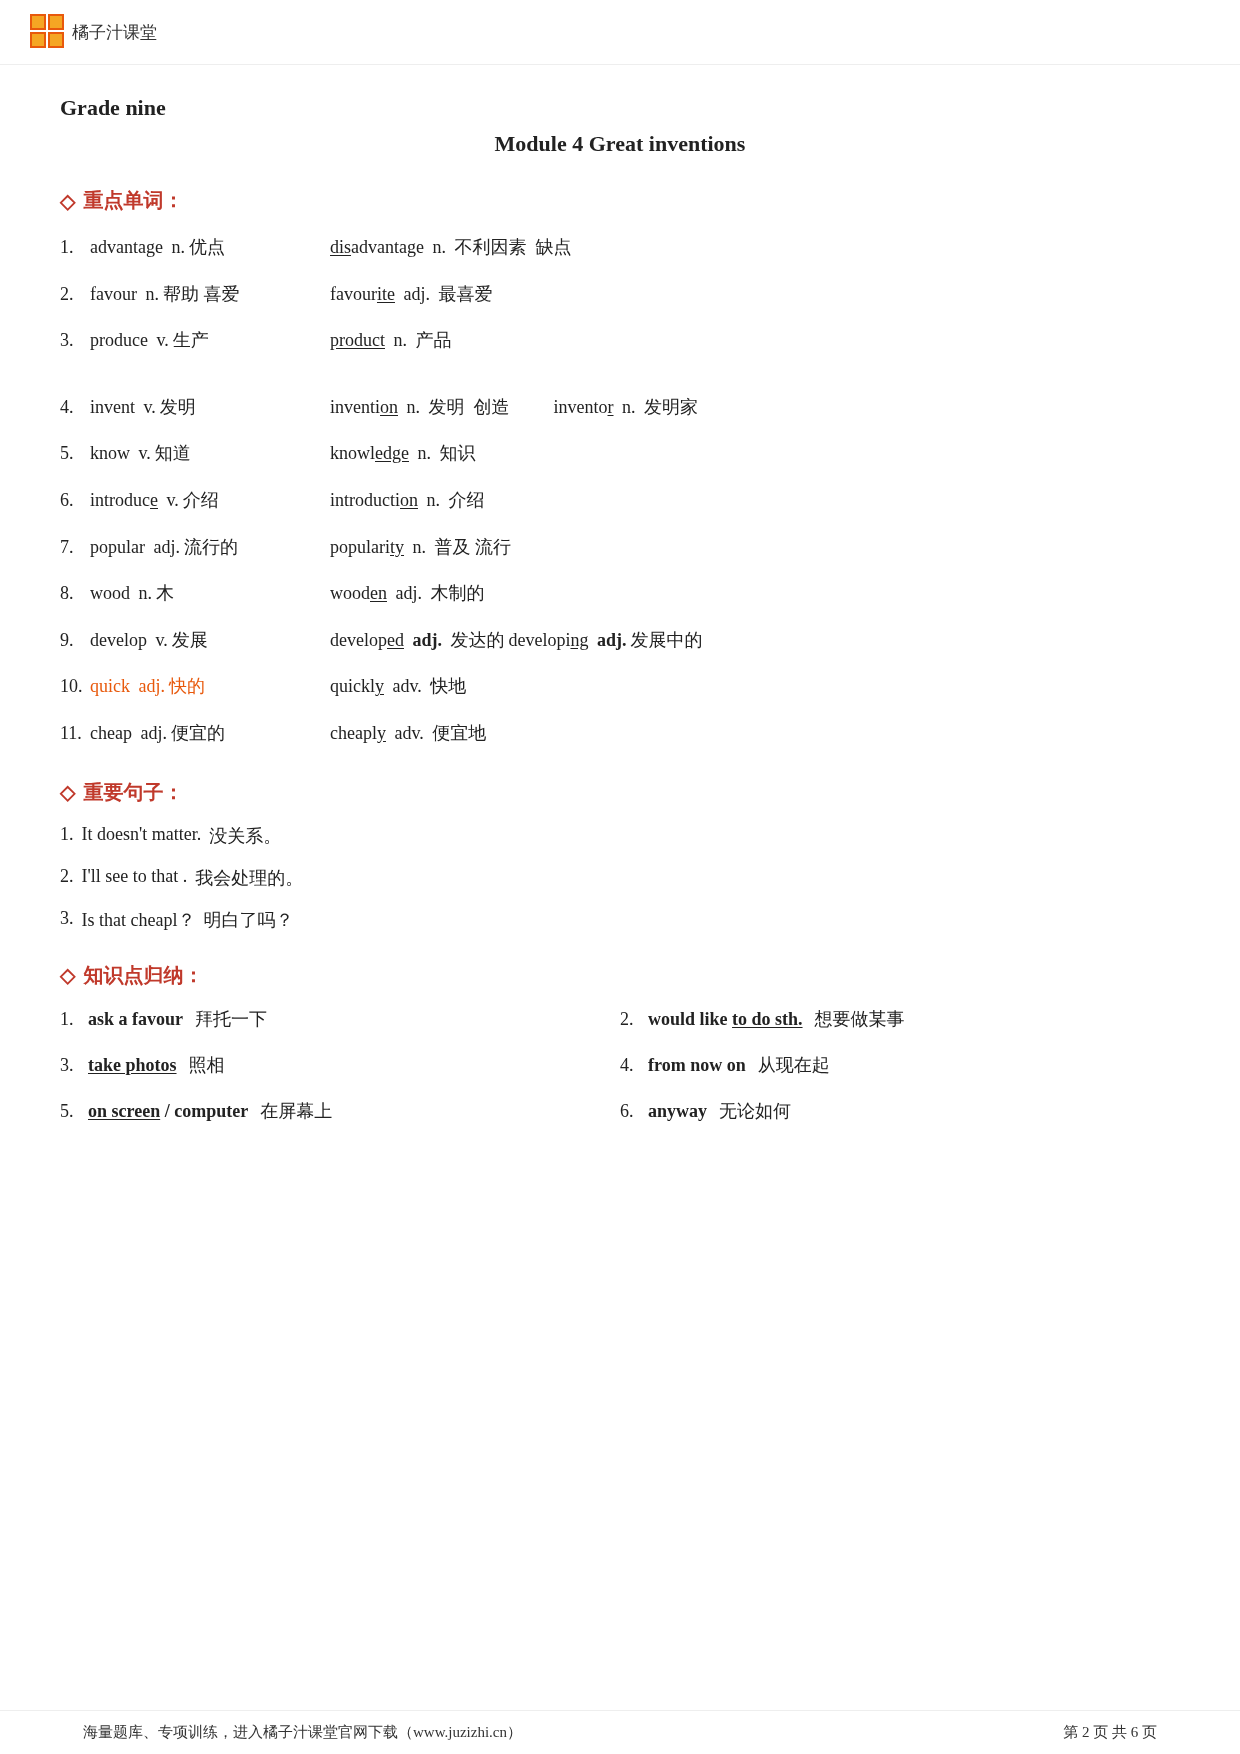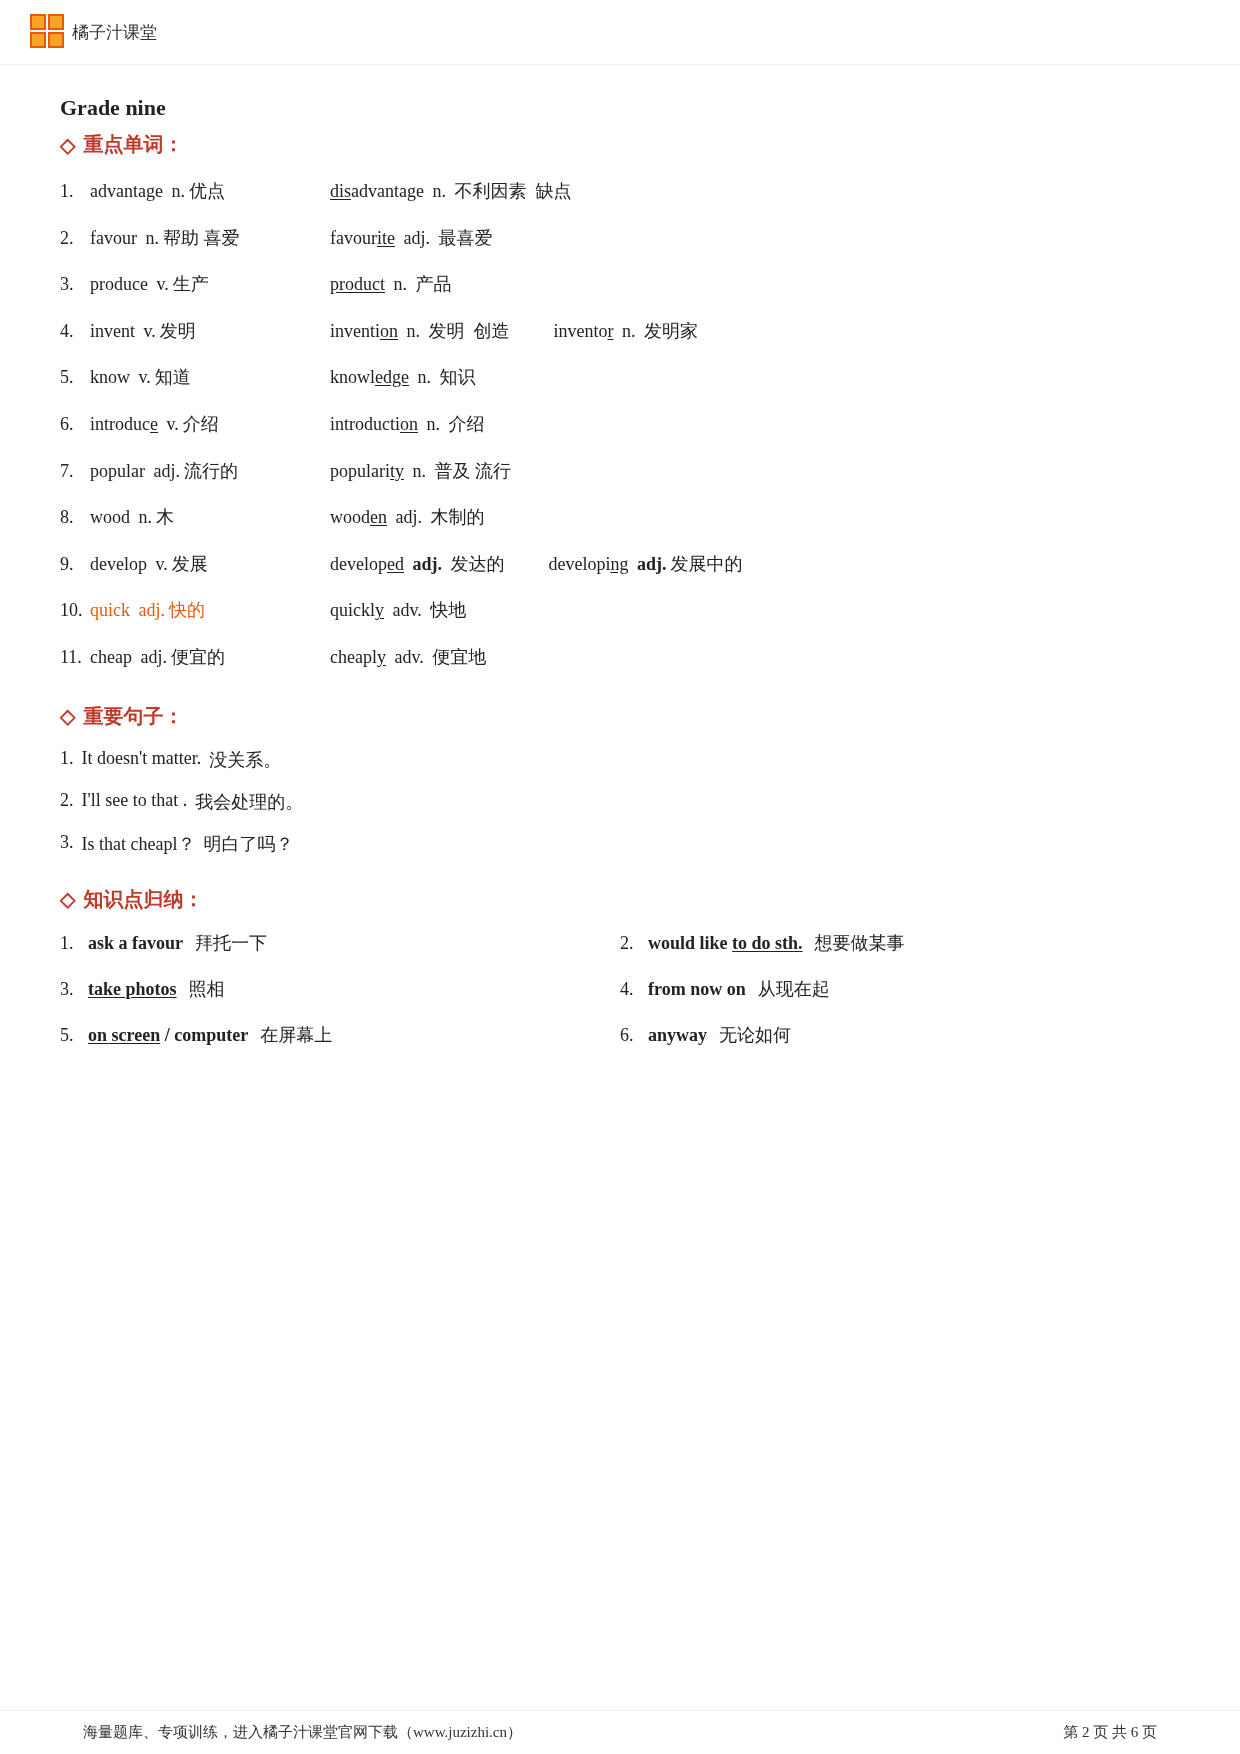--- a/index.html
+++ b/index.html
@@ -198,20 +198,21 @@
       <rect x="20" y="20" width="12" height="12" fill="#f5a623"></rect>
     </svg>
     <span class="logo-text">橘子汁课堂</span>
   </div>
 </div>
 
 <div class="page-content">
 
   <div class="grade-title">Grade nine</div>
 
+  <div class="module-title">Module 4     Great inventions</div>
 
   <div class="section-title">
     <span class="diamond">◇</span>
     <span>重点单词：</span>
   </div>
 
   <div class="vocab-list">
 
     <div class="vocab-row">
       <span class="vocab-num">1.</span>
@@ -259,21 +260,21 @@
       <span class="vocab-num">4.</span>
       <div class="vocab-main">
         <span class="vocab-word">invent</span>
         <span style="margin-right:4px;">&nbsp;v.</span>
         <span class="vocab-cn">发明</span>
       </div>
       <div class="vocab-secondary">
         <span>inventi<span class="underline-part">on</span></span>
         <span>&nbsp;n.</span>
         <span>&nbsp;发明&nbsp;&nbsp;创造</span>
-        <span style="margin-left:40px;">invento<span class="underline-part">r</span></span>
+        <span style="margin-left:40px;margin-top:20px;">invento<span class="underline-part">r</span></span>
         <span>&nbsp;n.</span>
         <span>&nbsp;发明家</span>
       </div>
     </div>
 
     <div class="vocab-row">
       <span class="vocab-num">5.</span>
       <div class="vocab-main">
         <span class="vocab-word">know</span>
         <span style="margin-right:4px;">&nbsp;v.</span>
@@ -332,21 +333,21 @@
       <span class="vocab-num">9.</span>
       <div class="vocab-main">
         <span class="vocab-word">develop</span>
         <span style="margin-right:4px;">&nbsp;v.</span>
         <span class="vocab-cn">发展</span>
       </div>
       <div class="vocab-secondary">
         <span>develop<span class="underline-part">ed</span></span>
         <span>&nbsp;<strong>adj.</strong></span>
         <span>&nbsp;发达的</span>
-        <span style="margin-left:40px;">developi<span class="underline-part">ng</span></span>
+        <span style="">developi<span class="underline-part">ng</span></span>
         <span>&nbsp;<strong>adj.</strong></span>
         <span>发展中的</span>
       </div>
     </div>
 
     <div class="vocab-row">
       <span class="vocab-num">10.</span>
       <div class="vocab-main">
         <span class="vocab-word" style="color:#e8590c;">quick</span>
         <span style="margin-right:4px; color:#e8590c;">&nbsp;adj.</span>

